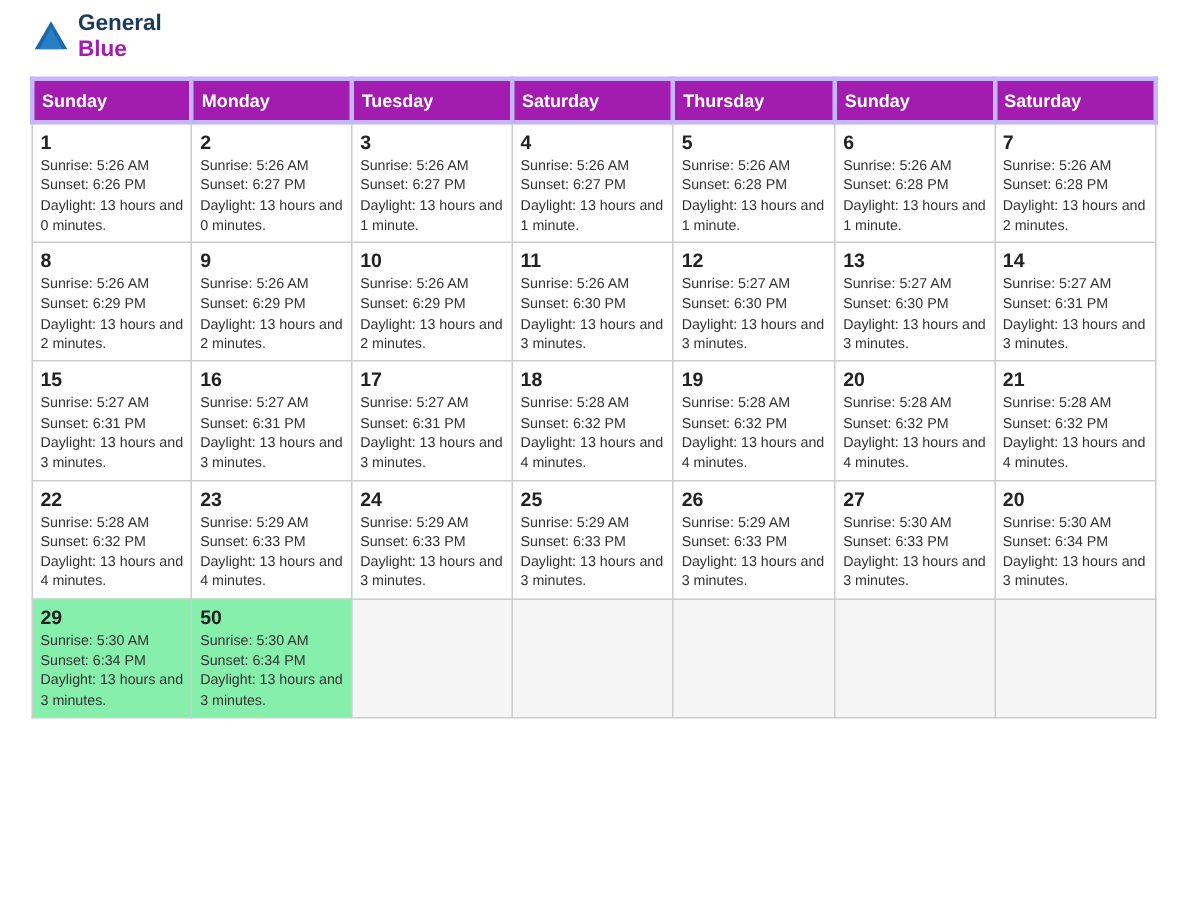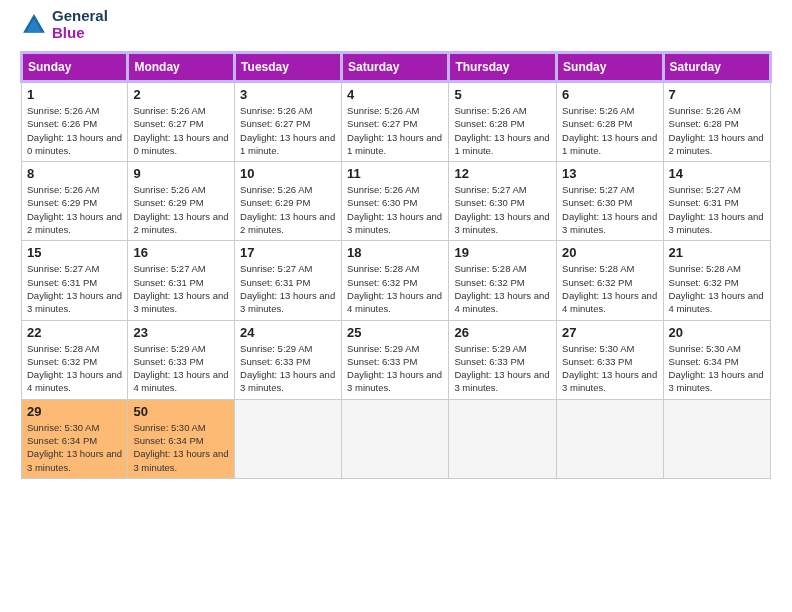--- a/index.html
+++ b/index.html
@@ -58,21 +58,21 @@
     }
     .calendar-table td {
       border: 1px solid #ccc;
       vertical-align: top;
       padding: 4px 5px;
       width: 113px;
       min-height: 70px;
       background: #fff;
     }
     .calendar-table tr:last-child td {
-      background: #fdba74;
+      background: #86efac;
     }
     .day-number {
       font-size: 13px;
       font-weight: bold;
       margin-bottom: 2px;
       color: #222;
     }
     .day-info {
       font-size: 9.5px;
       color: #333;

